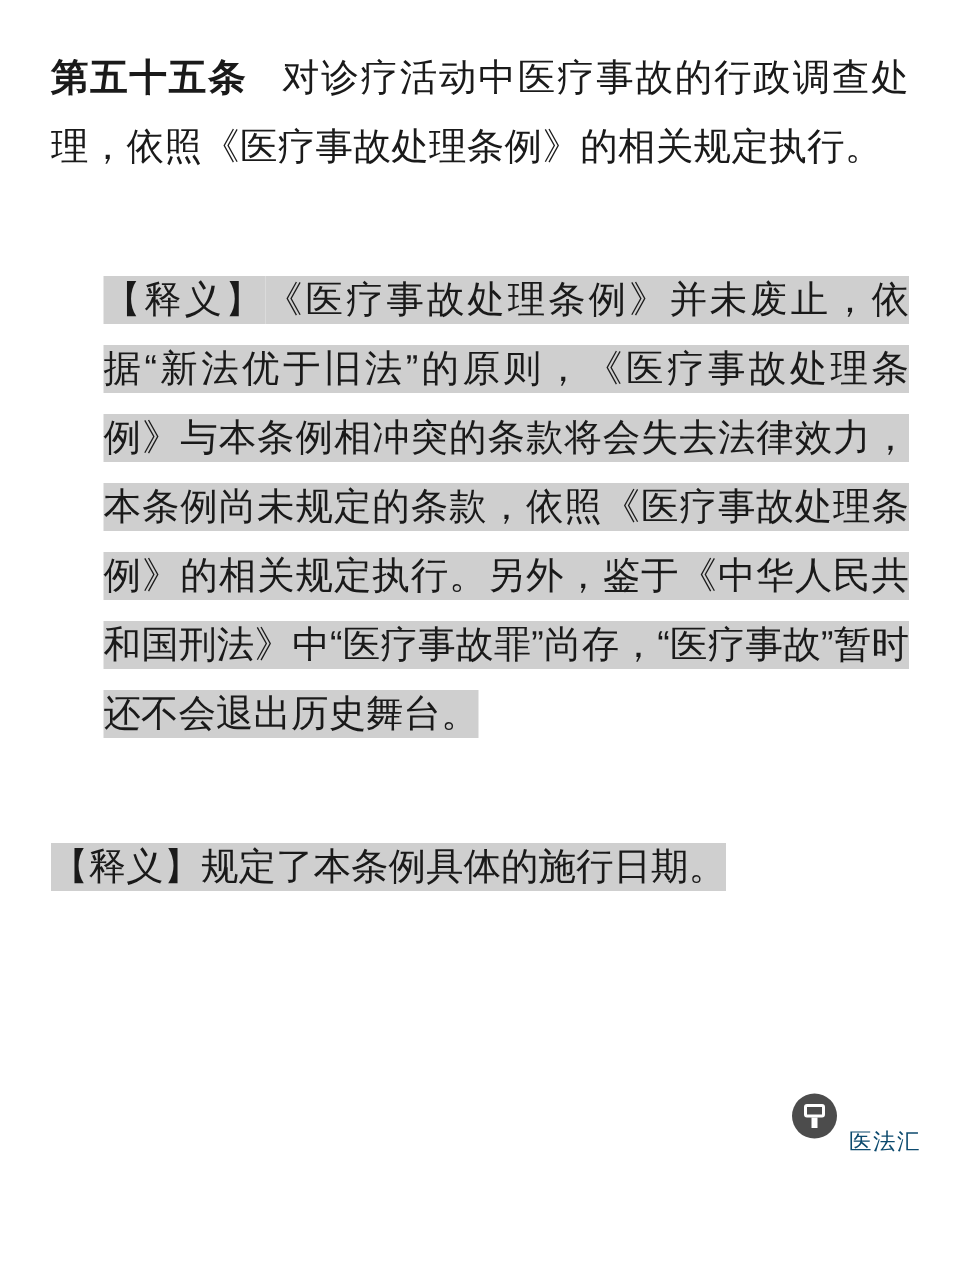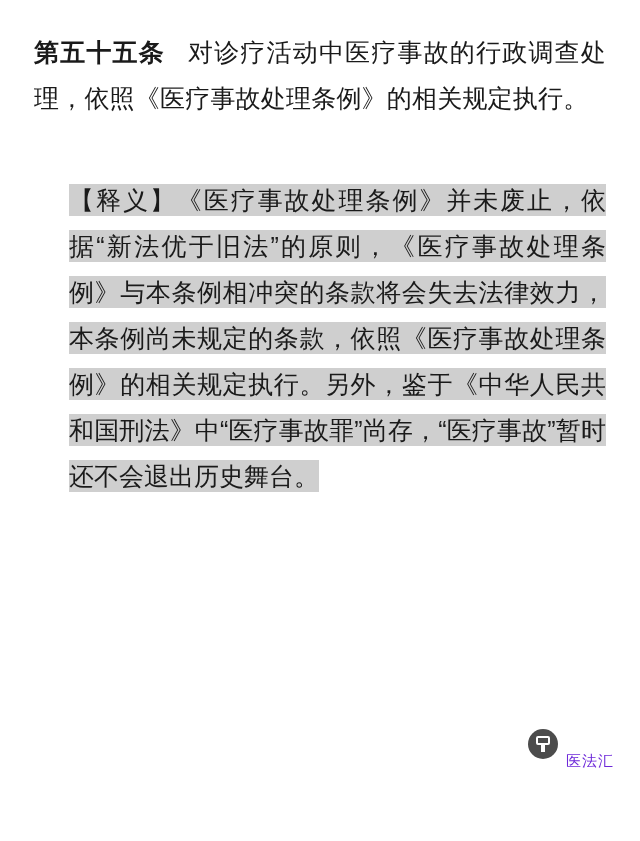--- a/index.html
+++ b/index.html
@@ -86,39 +86,42 @@
     content: "";
     position: absolute;
     left: 13px;
     top: 16px;
     width: 4px;
     height: 7px;
     background: #ffffff;
   }
   .footer .brand {
     font-size: 15px;
-    color: #6d28d9;
+    color: #0c4a6e;
     letter-spacing: 1px;
     white-space: nowrap;
     margin-top: 36px;
   }
 </style>
 </head>
 <body>
 
 <div class="page">
 
   <p class="article block-1">
     <span class="num">第五十五条</span><span class="gap"></span><span>对诊疗活动中医疗事故的行政调查处理，依照《医疗事故处理条例》的相关规定执行。</span>
   </p>
 
   <p class="gloss block-2">
     <span class="hl">【释义】</span><span class="hl">《医疗事故处理条例》并未废止，依据“新法优于旧法”的原则，《医疗事故处理条例》与本条例相冲突的条款将会失去法律效力，本条例尚未规定的条款，依照《医疗事故处理条例》的相关规定执行。另外，鉴于《中华人民共和国刑法》中“医疗事故罪”尚存，“医疗事故”暂时还不会退出历史舞台。</span>
   </p>
 
 
+  <p class="gloss block-4">
+    <span class="hl">【释义】</span><span class="hl">规定了本条例具体的施行日期。</span>
+  </p>
 
   <div class="footer">
     <span class="logo"></span>
     <span class="brand">医法汇</span>
   </div>
 
 </div>
 
 </body></html>

